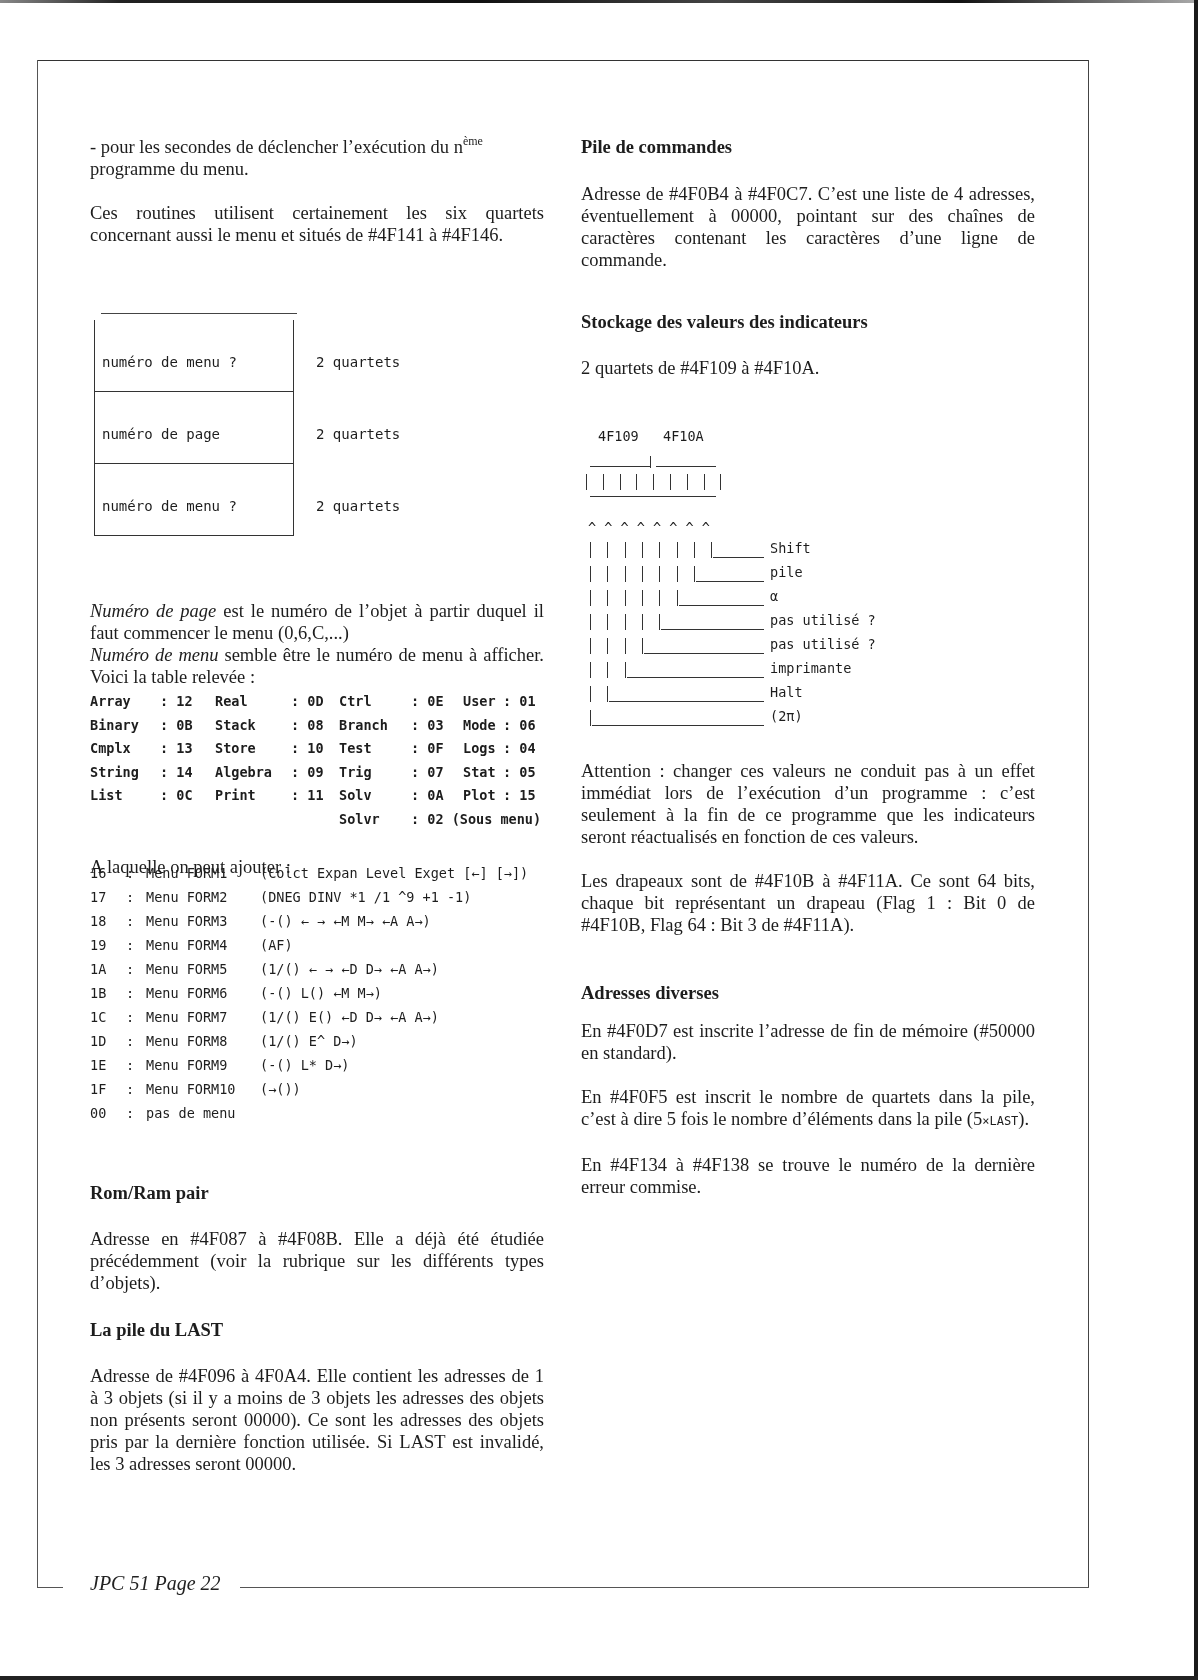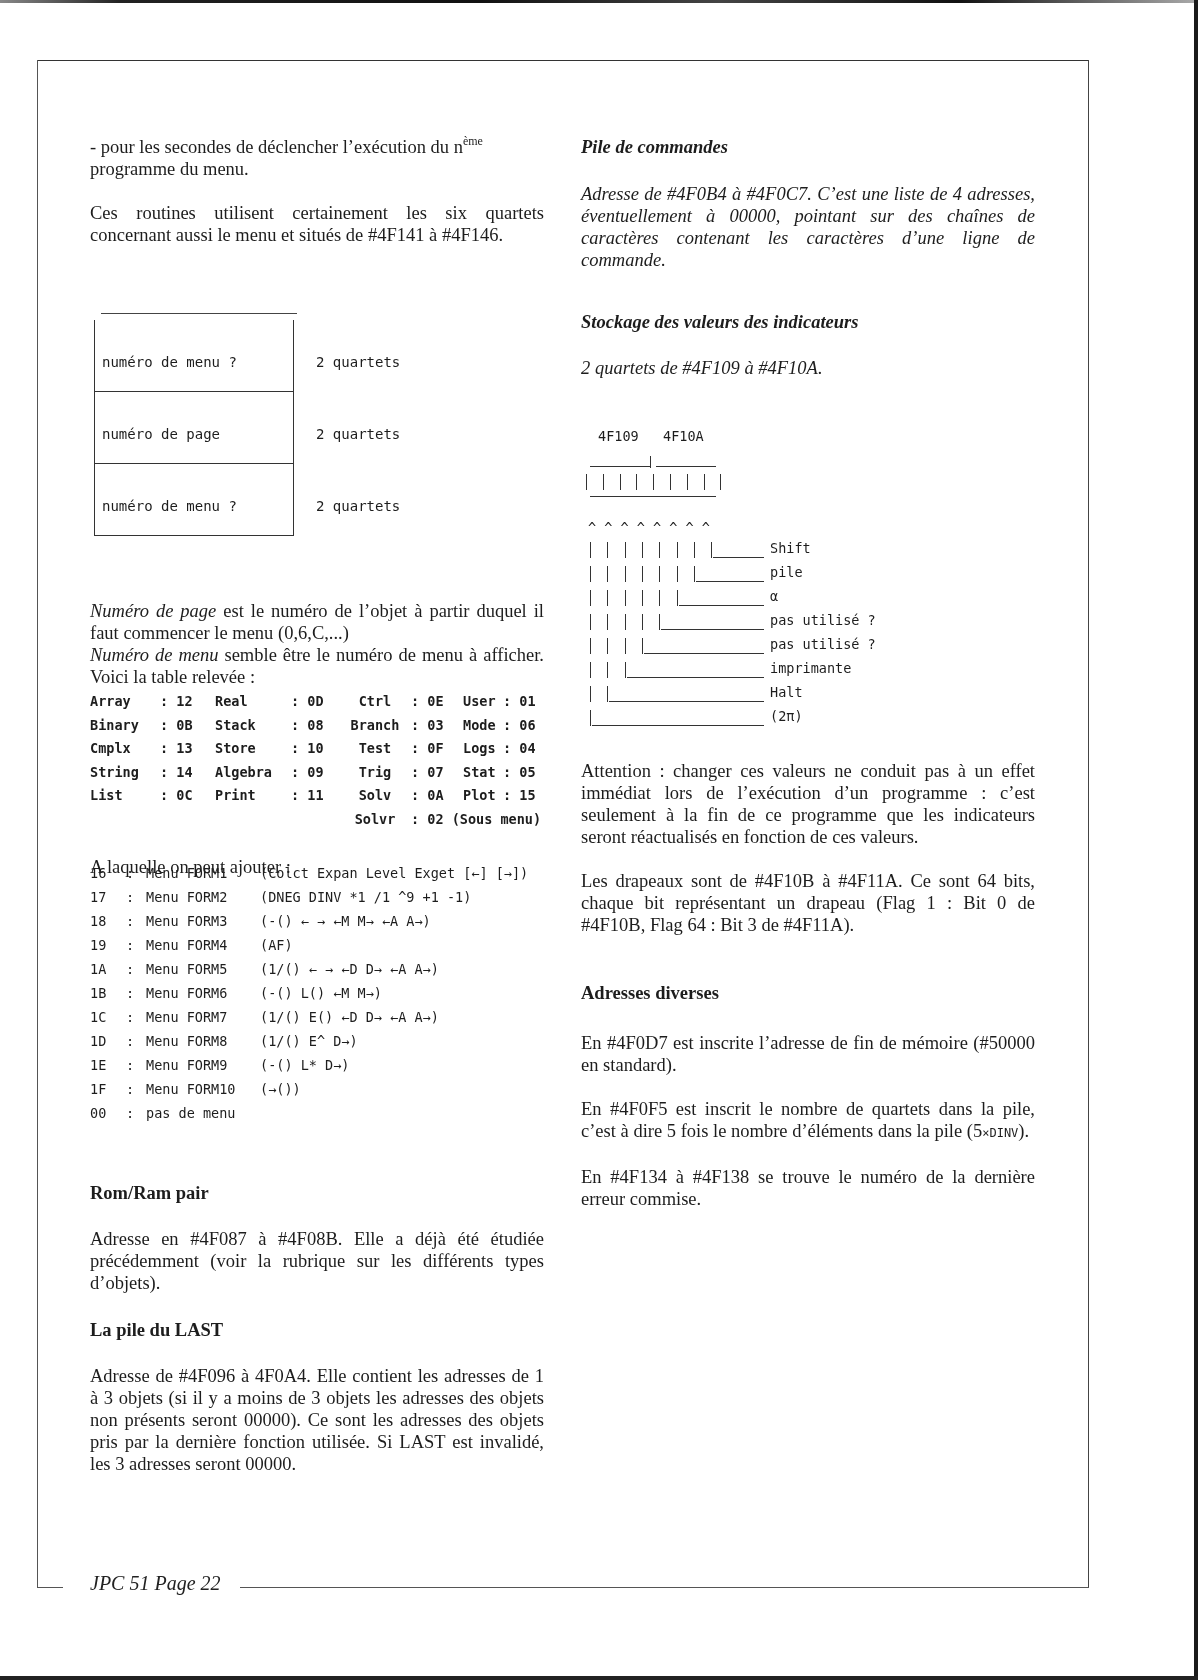--- a/index.html
+++ b/index.html
@@ -12,41 +12,41 @@
   .scan-right { position: absolute; left: 1194px; top: 0; width: 4px; height: 1680px; background: #1a1a1a; }
   .frame-top { position: absolute; left: 37px; top: 60px; width: 1052px; height: 1px; border-top: 1.5px solid #333; }
   .frame-left { position: absolute; left: 37px; top: 60px; width: 1px; height: 1527px; border-left: 1.2px solid #555; }
   .frame-right { position: absolute; left: 1088px; top: 60px; width: 1px; height: 1527px; border-left: 1.2px solid #444; }
   .frame-bottom-left { position: absolute; left: 37px; top: 1587px; width: 26px; border-top: 1.2px solid #555; }
   .frame-bottom-right { position: absolute; left: 240px; top: 1587px; width: 849px; border-top: 1.2px solid #555; }
   .footer { position: absolute; left: 90px; top: 1572px; font-style: italic; font-size: 20px; color: #222; }
 
   .col { position: absolute; width: 454px; font-size: 18.5px; line-height: 22px; }
   .col-left { left: 90px; top: 136px; }
-  .col-right { left: 581px; top: 136px; font-style: italic; }
+  .col-right { left: 581px; top: 136px; }
   p { margin: 0; text-align: justify; }
   h3 { margin: 0; font-size: 18.5px; font-weight: bold; }
   sup { font-size: 12px; line-height: 0; vertical-align: 8px; }
   .small-caps { font-family: "DejaVu Sans Mono", monospace; font-size: 12px; }
 
   
   .diag { position: absolute; left: 90px; top: 320px; }
   .diag-row { position: relative; width: 420px; height: 72px; }
   .box { position: absolute; left: 4px; width: 200px; height: 72px; border-left: 1px solid #333; border-right: 1px solid #333; border-bottom: 1px solid #333; box-sizing: border-box; }
   .box-top { position: absolute; left: 6px; top: -7px; width: 196px; border-top: 1px solid #444; }
   .box-label { position: absolute; left: 12px; top: 34px; font-family: "DejaVu Sans Mono", monospace; font-size: 14px; }
   .box-note { position: absolute; left: 226px; top: 34px; font-family: "DejaVu Sans Mono", monospace; font-size: 14px; }
 
   
   .menu-table { position: absolute; left: 90px; top: 690px; font-family: "DejaVu Sans Mono", monospace; font-size: 13.5px; line-height: 23.5px; }
   .mt-row { display: flex; white-space: pre; font-weight: bold; }
   .mt-cell { display: inline-block; }
   .c-name1 { width: 70px; } .c-val1 { width: 55px; }
   .c-name2 { width: 76px; } .c-val2 { width: 48px; }
-  .c-name3 { width: 72px; text-align: center; } .c-val3 { width: 52px; }
+  .c-name3 { width: 72px; } .c-val3 { width: 52px; }
   .c-name4 { width: 40px; } .c-val4 { width: 90px; }
 
   .form-list { position: absolute; left: 90px; top: 861px; font-family: "DejaVu Sans Mono", monospace; font-size: 13.5px; line-height: 24px; }
   .fl-row { white-space: pre; display: flex; }
   .fl-code { width: 36px; }
   .fl-menu { width: 114px; }
 
   
   .flags { position: absolute; left: 584px; top: 428px; font-family: "DejaVu Sans Mono", monospace; font-size: 13.5px; }
   .flag-addrs { position: absolute; left: 14px; top: 0; white-space: pre; }
@@ -237,16 +237,16 @@
         <div class="fl-h" style="left: 8px; width: 172px;"></div>
         <span class="fl-label">(2π)</span>
       </div>
     </div>
 </div>
 
 <div class="col" style="left:581px; top:760px;">
   <p>Attention : changer ces valeurs ne conduit pas à un effet immédiat lors de l’exécution d’un programme : c’est seulement à la fin de ce programme que les indicateurs seront réactualisés en fonction de ces valeurs.</p>
   <p style="margin-top:22px">Les drapeaux sont de #4F10B à #4F11A. Ce sont 64 bits, chaque bit représentant un drapeau (Flag 1 : Bit 0 de #4F10B, Flag 64 : Bit 3 de #4F11A).</p>
   <h3 style="margin-top:46px">Adresses diverses</h3>
-  <p style="margin-top:28px">En #4F0D7 est inscrite l’adresse de fin de mémoire (#50000 en standard).</p>
-  <p style="margin-top:22px"><span>En #4F0F5 est inscrit le nombre de quartets dans la pile, c’est à dire 5 fois le nombre d’éléments dans la pile (5</span><span class="small-caps">×DINV</span><span>).</span></p>
+  <p style="margin-top:16px">En #4F0D7 est inscrite l’adresse de fin de mémoire (#50000 en standard).</p>
+  <p style="margin-top:22px"><span>En #4F0F5 est inscrit le nombre de quartets dans la pile, c’est à dire 5 fois le nombre d’éléments dans la pile (5</span><span class="small-caps">×LAST</span><span>).</span></p>
   <p style="margin-top:22px">En #4F134 à #4F138 se trouve le numéro de la dernière erreur commise.</p>
 </div>
 
 </body></html>

